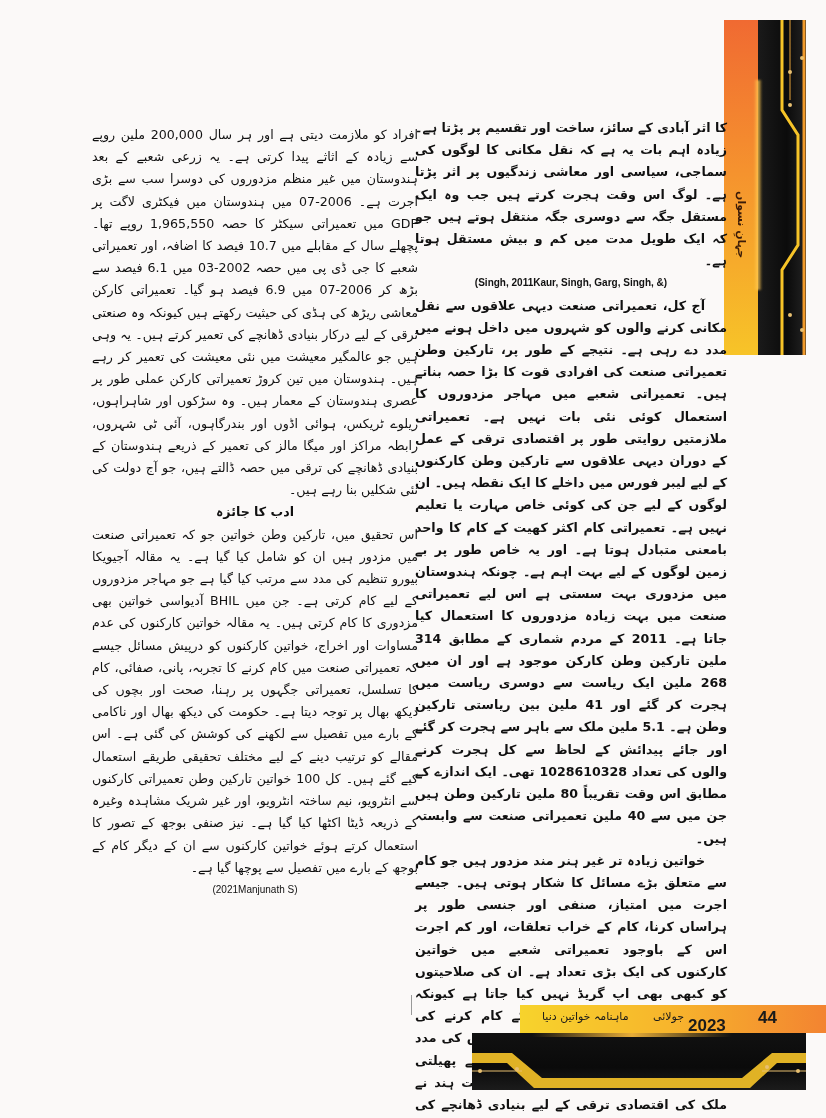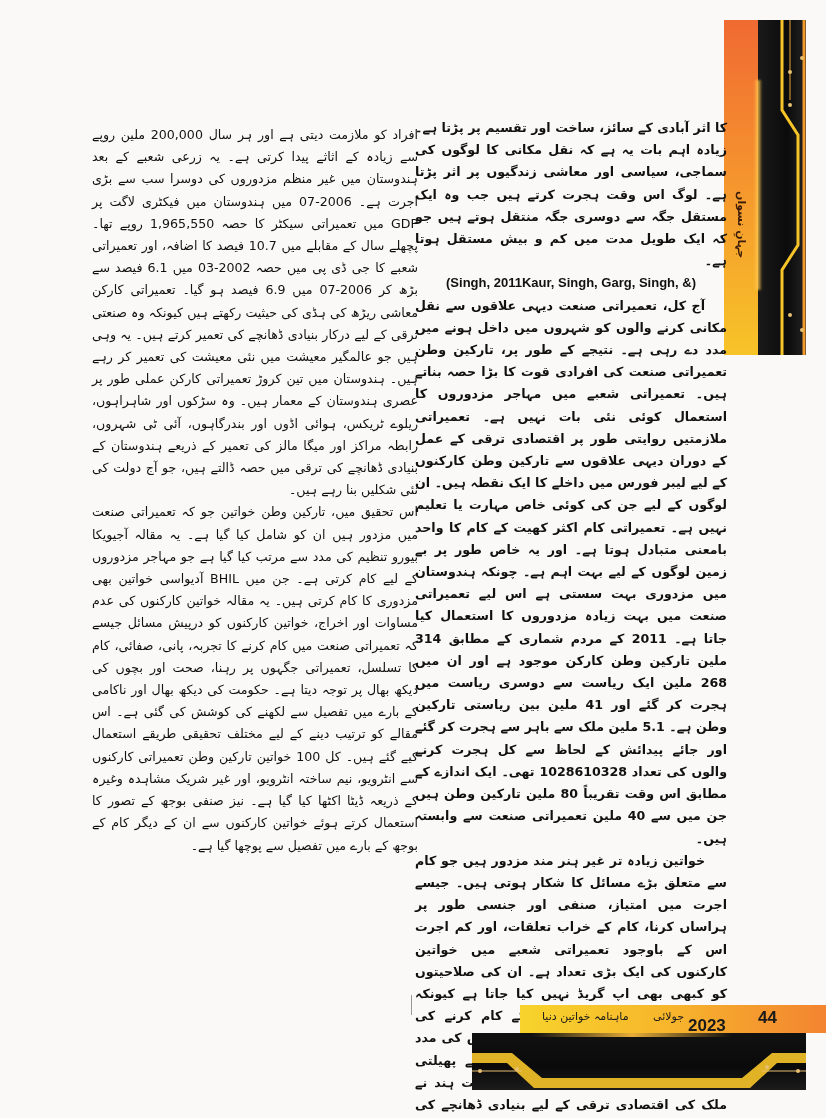--- a/index.html
+++ b/index.html
@@ -10,21 +10,21 @@
   }
   .col {
     position:absolute; direction:rtl; text-align:justify;
     font-size:12.6px; line-height:22.2px; color:#111;
   }
   .col p { margin:0; }
   .col-right { left:415px; top:117px; width:312px;font-weight:bold; }
   .col-left { left:92px; top:124px; width:326px; }
   .indent { text-indent:22px; }
   .heading { text-align:center; font-weight:bold; }
-  .citation-line { text-align:center; font-family:"Liberation Sans", sans-serif; font-size:13px; direction:ltr; }
+  .citation-line { text-align:center; font-family:"Liberation Sans", sans-serif; font-size:10px; direction:ltr; }
 
   
   .side-band {
     position:absolute; left:724px; top:20px; width:102px; height:335px;
   }
   .side-band .orange {
     position:absolute; left:0; top:0; width:34px; height:100%;
     background:linear-gradient(180deg,#f06a32 0%,#f5922e 45%,#f7c428 100%);
   }
   .side-band .dark {
@@ -91,21 +91,23 @@
 
 <div class="col col-right">
   <p>کا اثر آبادی کے سائز، ساخت اور تقسیم پر پڑتا ہے۔ زیادہ اہم بات یہ ہے کہ نقل مکانی کا لوگوں کی سماجی، سیاسی اور معاشی زندگیوں پر اثر پڑتا ہے۔ لوگ اس وقت ہجرت کرتے ہیں جب وہ ایک مستقل جگہ سے دوسری جگہ منتقل ہوتے ہیں جو کہ ایک طویل مدت میں کم و بیش مستقل ہوتا ہے۔</p>
   <p class="citation-line">(Singh, 2011Kaur, Singh, Garg, Singh, &amp;)</p>
   <p class="indent">آج کل، تعمیراتی صنعت دیہی علاقوں سے نقل مکانی کرنے والوں کو شہروں میں داخل ہونے میں مدد دے رہی ہے۔ نتیجے کے طور پر، تارکین وطن تعمیراتی صنعت کی افرادی قوت کا بڑا حصہ بناتے ہیں۔ تعمیراتی شعبے میں مہاجر مزدوروں کا استعمال کوئی نئی بات نہیں ہے۔ تعمیراتی ملازمتیں روایتی طور پر اقتصادی ترقی کے عمل کے دوران دیہی علاقوں سے تارکین وطن کارکنوں کے لیے لیبر فورس میں داخلے کا ایک نقطہ ہیں۔ ان لوگوں کے لیے جن کی کوئی خاص مہارت یا تعلیم نہیں ہے۔ تعمیراتی کام اکثر کھیت کے کام کا واحد بامعنی متبادل ہوتا ہے۔ اور یہ خاص طور پر بے زمین لوگوں کے لیے بہت اہم ہے۔ چونکہ ہندوستان میں مزدوری بہت سستی ہے اس لیے تعمیراتی صنعت میں بہت زیادہ مزدوروں کا استعمال کیا جاتا ہے۔ 2011 کے مردم شماری کے مطابق 314 ملین تارکین وطن کارکن موجود ہے اور ان میں 268 ملین ایک ریاست سے دوسری ریاست میں ہجرت کر گئے اور 41 ملین بین ریاستی تارکین وطن ہے۔ 5.1 ملین ملک سے باہر سے ہجرت کر گئے اور جائے پیدائش کے لحاظ سے کل ہجرت کرنے والوں کی تعداد 1028610328 تھی۔ ایک اندازے کے مطابق اس وقت تقریباً 80 ملین تارکین وطن ہیں جن میں سے 40 ملین تعمیراتی صنعت سے وابستہ ہیں۔</p>
   <p class="indent">خواتین زیادہ تر غیر ہنر مند مزدور ہیں جو کام سے متعلق بڑے مسائل کا شکار ہوتی ہیں۔ جیسے اجرت میں امتیاز، صنفی اور جنسی طور پر ہراساں کرنا، کام کے خراب تعلقات، اور کم اجرت اس کے باوجود تعمیراتی شعبے میں خواتین کارکنوں کی ایک بڑی تعداد ہے۔ ان کی صلاحیتوں کو کبھی بھی اپ گریڈ نہیں کیا جاتا ہے کیونکہ خواتین کو صرف خاص قسم کے کام کرنے کی اجازت ہے اور عام طور پر مرد لیبر فورس کی مدد کرتے ہیں۔ ہندوستان دنیا کی تیزی سے پھیلتی ہوئی معیشتوں میں سے ایک ہے۔ حکومت ہند نے ملک کی اقتصادی ترقی کے لیے بنیادی ڈھانچے کی ترقی کو فروغ دینے کے لیے متعدد پروگرام نافذ کیے ہیں۔ تعمیراتی صنعت ہندوستانی معیشت کی عالمگیریت کی کامیابی کے لیے اہم ہے۔ تعمیراتی صنعت عالمی افرادی قوت کا 7% کام کرتی ہے۔ آج، ہندوستانی تعمیراتی صنعت تقریباً 31 ملین</p>
 </div>
 
 <div class="col col-left">
   <p>افراد کو ملازمت دیتی ہے اور ہر سال 200,000 ملین روپے سے زیادہ کے اثاثے پیدا کرتی ہے۔ یہ زرعی شعبے کے بعد ہندوستان میں غیر منظم مزدوروں کی دوسرا سب سے بڑی اجرت ہے۔ 2006-07 میں ہندوستان میں فیکٹری لاگت پر GDP میں تعمیراتی سیکٹر کا حصہ 1,965,550 روپے تھا۔ پچھلے سال کے مقابلے میں 10.7 فیصد کا اضافہ، اور تعمیراتی شعبے کا جی ڈی پی میں حصہ 2002-03 میں 6.1 فیصد سے بڑھ کر 2006-07 میں 6.9 فیصد ہو گیا۔ تعمیراتی کارکن معاشی ریڑھ کی ہڈی کی حیثیت رکھتے ہیں کیونکہ وہ صنعتی ترقی کے لیے درکار بنیادی ڈھانچے کی تعمیر کرتے ہیں۔ یہ وہی ہیں جو عالمگیر معیشت میں نئی معیشت کی تعمیر کر رہے ہیں۔ ہندوستان میں تین کروڑ تعمیراتی کارکن عملی طور پر عصری ہندوستان کے معمار ہیں۔ وہ سڑکوں اور شاہراہوں، ریلوے ٹریکس، ہوائی اڈوں اور بندرگاہوں، آئی ٹی شہروں، رابطہ مراکز اور میگا مالز کی تعمیر کے ذریعے ہندوستان کے بنیادی ڈھانچے کی ترقی میں حصہ ڈالتے ہیں، جو آج دولت کی نئی شکلیں بنا رہے ہیں۔</p>
+  <p class="heading">ادب کا جائزہ</p>
   <p>اس تحقیق میں، تارکین وطن خواتین جو کہ تعمیراتی صنعت میں مزدور ہیں ان کو شامل کیا گیا ہے۔ یہ مقالہ آجیویکا بیورو تنظیم کی مدد سے مرتب کیا گیا ہے جو مہاجر مزدوروں کے لیے کام کرتی ہے۔ جن میں BHIL آدیواسی خواتین بھی مزدوری کا کام کرتی ہیں۔ یہ مقالہ خواتین کارکنوں کی عدم مساوات اور اخراج، خواتین کارکنوں کو درپیش مسائل جیسے کہ تعمیراتی صنعت میں کام کرنے کا تجربہ، پانی، صفائی، کام کا تسلسل، تعمیراتی جگہوں پر رہنا، صحت اور بچوں کی دیکھ بھال پر توجہ دیتا ہے۔ حکومت کی دیکھ بھال اور ناکامی کے بارے میں تفصیل سے لکھنے کی کوشش کی گئی ہے۔ اس مقالے کو ترتیب دینے کے لیے مختلف تحقیقی طریقے استعمال کیے گئے ہیں۔ کل 100 خواتین تارکین وطن تعمیراتی کارکنوں سے انٹرویو، نیم ساختہ انٹرویو، اور غیر شریک مشاہدہ وغیرہ کے ذریعہ ڈیٹا اکٹھا کیا گیا ہے۔ نیز صنفی بوجھ کے تصور کا استعمال کرتے ہوئے خواتین کارکنوں سے ان کے دیگر کام کے بوجھ کے بارے میں تفصیل سے پوچھا گیا ہے۔</p>
+  <p class="citation-line">(2021Manjunath S)</p>
 </div>
 
 <div class="divider"></div>
 
 <div class="footer">
   <div class="bar">
     <span class="mag">ماہنامہ خواتین دنیا</span>
     <span class="month">جولائی</span>
     <span class="year">2023</span>
     <span class="page">44</span>

